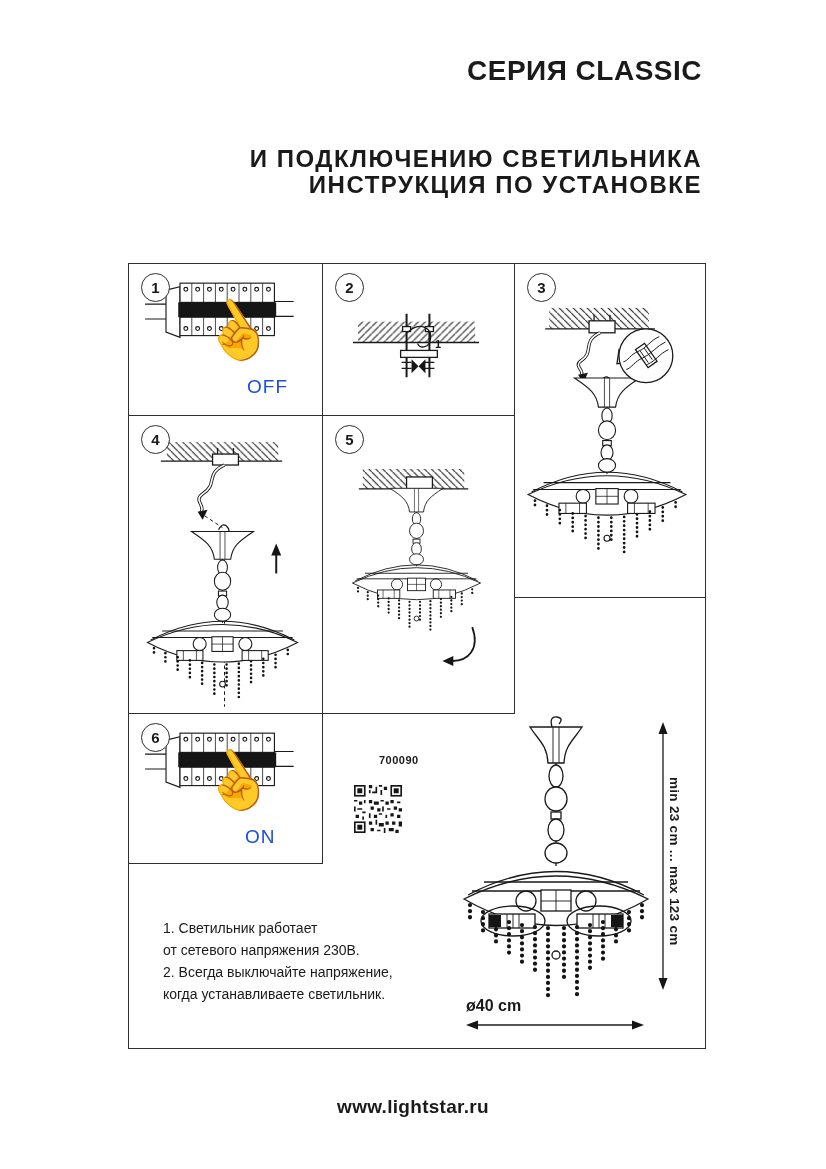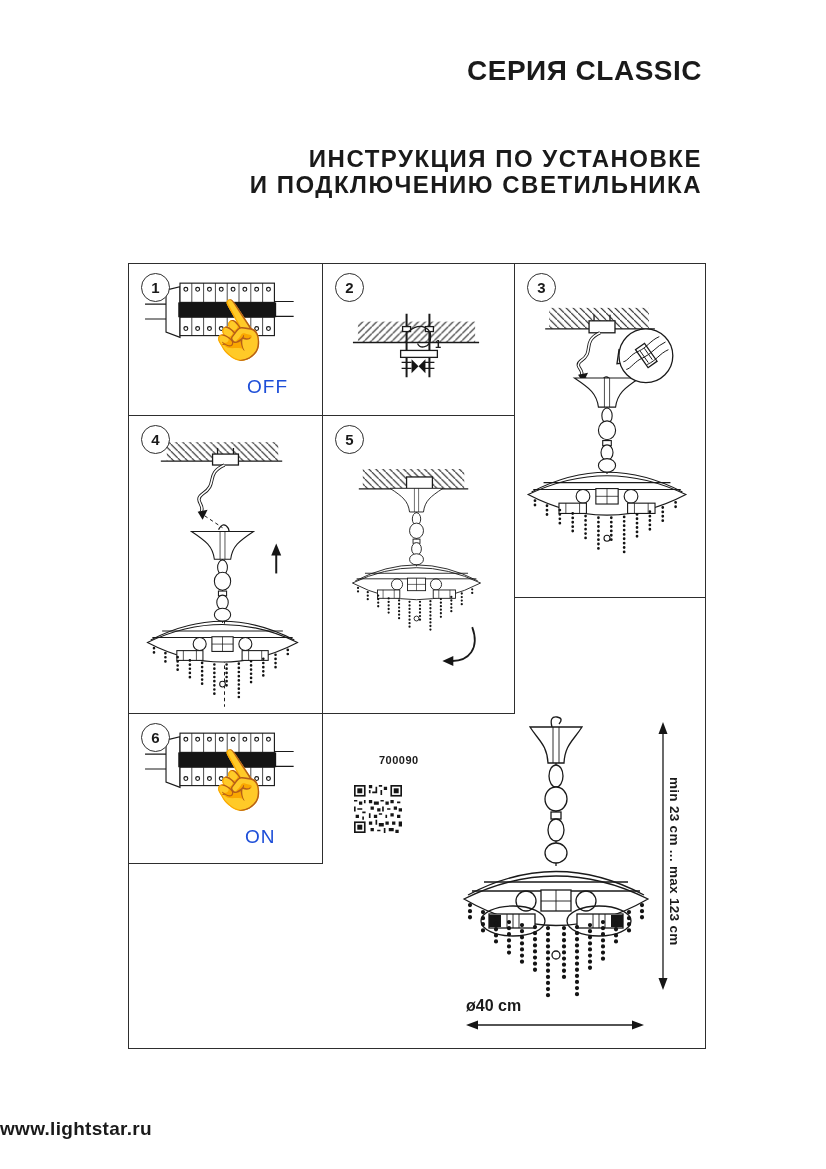--- a/index.html
+++ b/index.html
@@ -49,22 +49,22 @@
   .qr-svg{position:absolute;left:225px;top:520px;}
   .big-chand{position:absolute;left:327px;top:450px;}
   .v-arrow{position:absolute;left:524px;top:456px;}
   .v-label{position:absolute;left:538px;top:477px;height:240px;writing-mode:vertical-rl;
            text-align:center;font-weight:700;font-size:13.5px;letter-spacing:0.3px;}
   .h-arrow{position:absolute;left:337px;top:754px;}
   .dia-label{position:absolute;left:337px;top:733px;width:178px;text-align:left;
              font-weight:700;font-size:16px;}
   .notes{position:absolute;left:34px;top:653px;width:280px;font-size:14px;line-height:22px;}
 
-  .footer{position:absolute;left:0;top:1096px;width:826px;text-align:left;
-          font-weight:700;font-size:19px;letter-spacing:0.3px;margin-top:22px;}
+  .footer{position:absolute;left:0;top:1096px;width:826px;text-align:center;
+          font-weight:700;font-size:19px;letter-spacing:0.3px;}
 
   
   .ln{fill:none;stroke:#1a1a1a;stroke-width:1.3px;}
   .lnt{fill:none;stroke:#1a1a1a;stroke-width:0.9px;}
   .lnf{fill:#ffffff;stroke:#1a1a1a;stroke-width:1.3px;}
   .blk{fill:#151515;stroke:none;}
   .wireO{fill:none;stroke:#1a1a1a;stroke-width:3.4px;}
   .wireI{fill:none;stroke:#ffffff;stroke-width:1.6px;}
   .dsh{fill:none;stroke:#1a1a1a;stroke-width:1px;stroke-dasharray:3.5 3;}
   .bead{fill:none;stroke:#141414;stroke-width:4.2px;stroke-dasharray:0.1 6;stroke-linecap:round;}
@@ -152,22 +152,22 @@
   </defs>
 </svg>
 
 <div class="page">
 
 
   <div class="hdr-series">
     <div>СЕРИЯ CLASSIC</div>
   </div>
   <div class="hdr-title">
+    <div>И ПОДКЛЮЧЕНИЮ СВЕТИЛЬНИКА</div>
     <div>ИНСТРУКЦИЯ ПО УСТАНОВКЕ</div>
-    <div>И ПОДКЛЮЧЕНИЮ СВЕТИЛЬНИКА</div>
   </div>
 
   <div class="figure">
 
     <div class="panel p1">
       <div class="stepnum">
         <span>1</span>
       </div>
       <svg class="panel-art" viewBox="0 0 194 152">
         <use href="#breaker" transform="translate(16,14) scale(0.88)"></use>
@@ -344,16 +344,22 @@
     </svg>
     <div class="v-label">min 23 cm ... max 123 cm</div>
 
     <div class="dia-label">ø40 cm</div>
     <svg class="h-arrow" width="178" height="14" viewBox="0 0 178 14">
       <path class="ln" d="M6,7 H172"></path>
       <polygon class="blk" points="0,7 12,2.5 12,11.5"></polygon>
       <polygon class="blk" points="178,7 166,2.5 166,11.5"></polygon>
     </svg>
 
+    <div class="notes">
+      <div>1. Светильник работает</div>
+      <div>от сетевого напряжения 230В.</div>
+      <div>2. Всегда выключайте напряжение,</div>
+      <div>когда устанавливаете светильник.</div>
+    </div>
   </div>
 
   <div class="footer">www.lightstar.ru</div>
 </div>
 
 </body></html>

